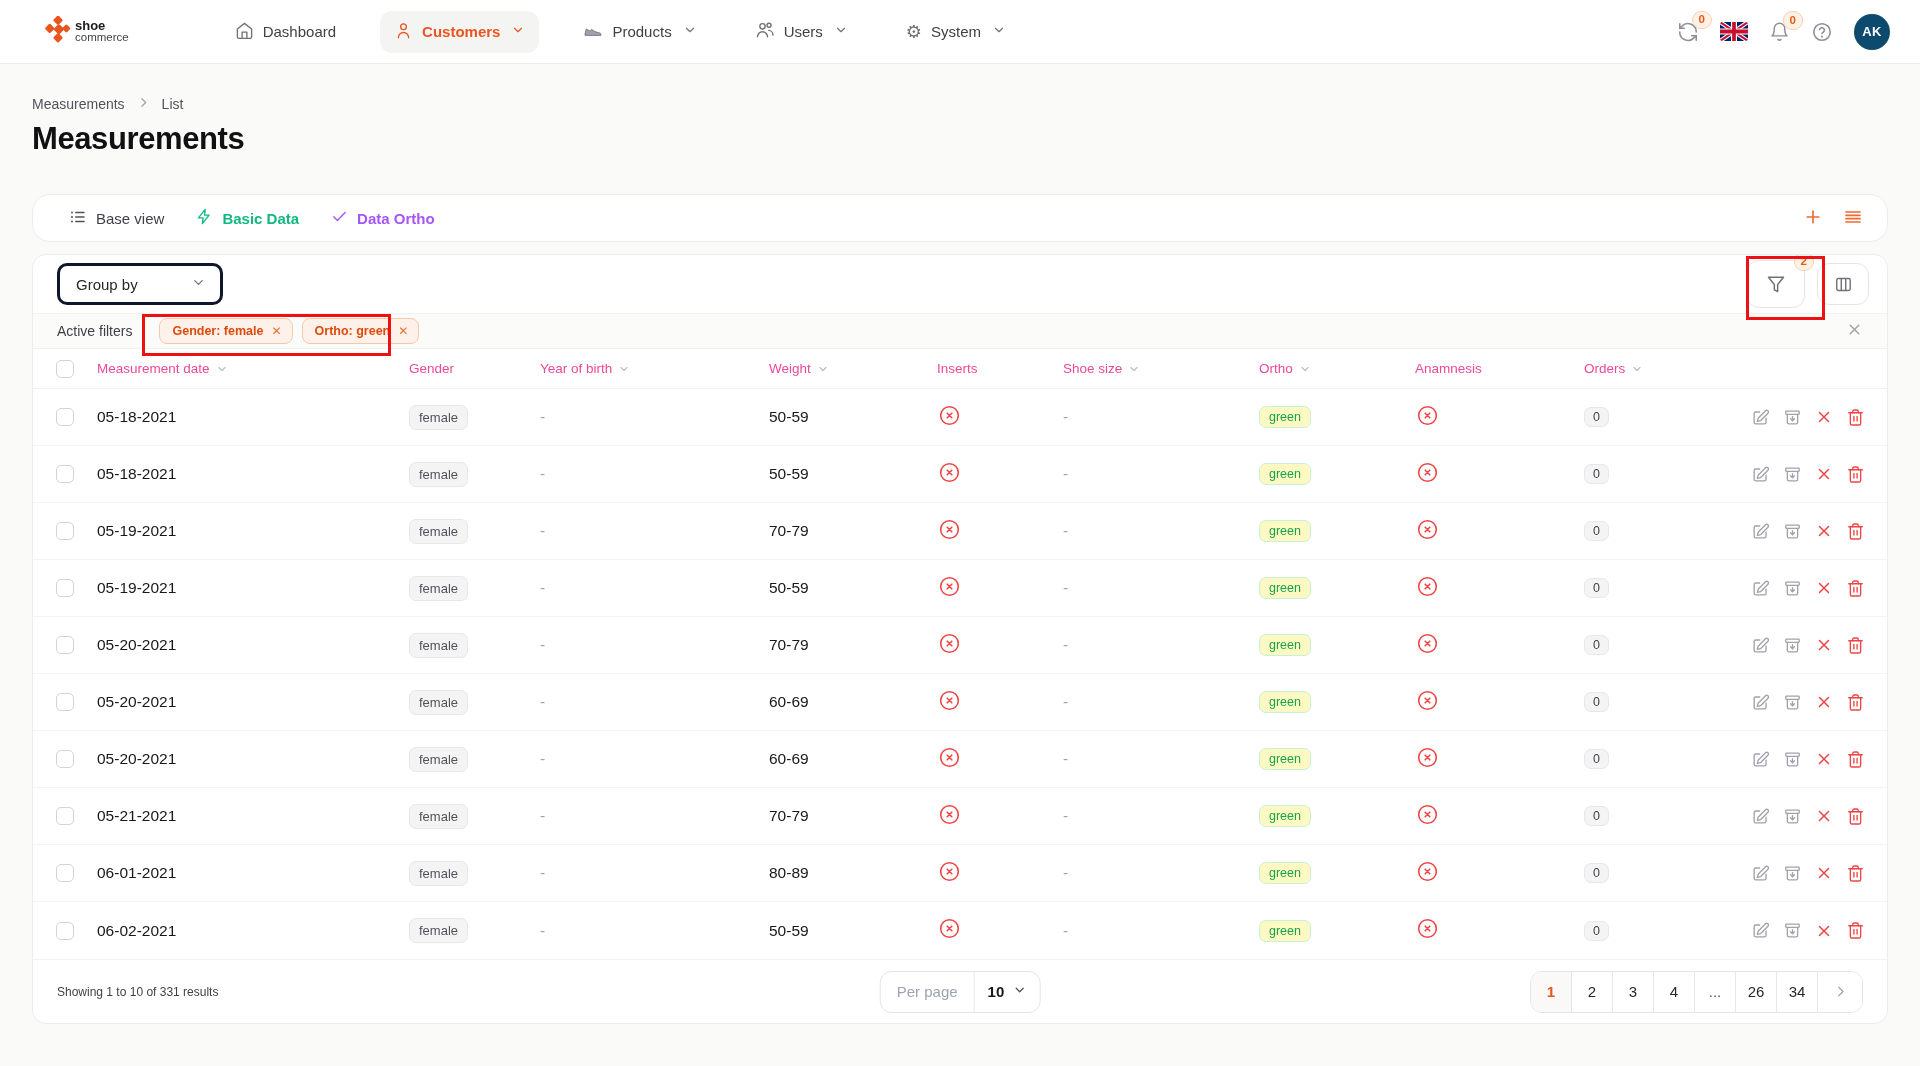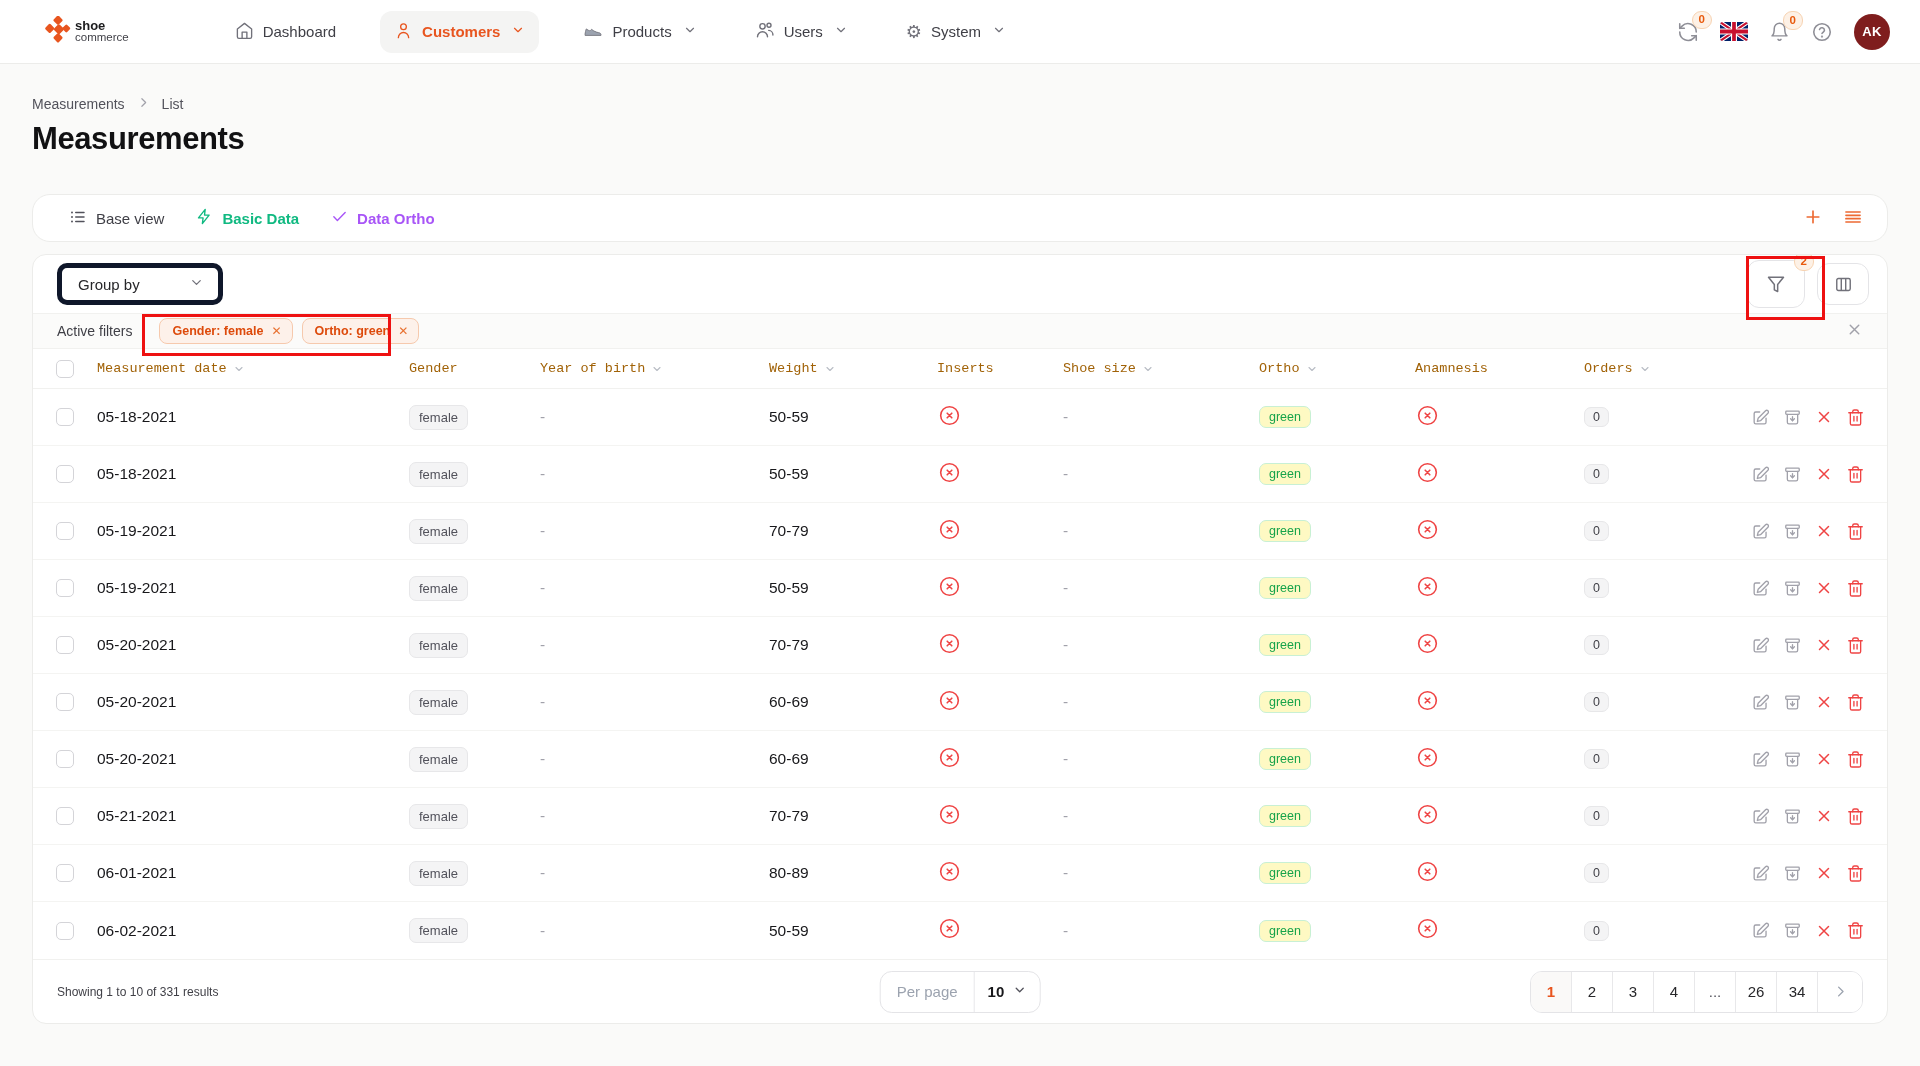--- a/index.html
+++ b/index.html
@@ -24,41 +24,41 @@
   .nav-item svg { stroke:#71717a; }
   .nav-item .gear-glyph { font-family:"DejaVu Sans",sans-serif; font-size:18px; color:#71717a; line-height:1; }
   .nav-item.active { background:#f4f4f3; color:#e8551f; font-weight:600; }
   .nav-item.active svg { stroke:#e8551f; }
   .nav-chevron { margin-left:2px; }
   .nav-right { margin-left:auto; display:flex; align-items:center; gap:21px; }
   .icon-btn { position:relative; display:flex; align-items:center; justify-content:center; }
   .count-badge { position:absolute; top:-10px; right:-13px; background:#fdf1e6; border:1px solid #f7d3b2;
     color:#e8590c; font-size:11.5px; line-height:1; padding:2.5px 6px; border-radius:9px; font-weight:600; }
   .flag { width:28px; height:19px; border-radius:3px; overflow:hidden; display:block; }
-  .avatar { width:36px; height:36px; border-radius:50%; background:#7f1d1d; color:#fff;
+  .avatar { width:36px; height:36px; border-radius:50%; background:#0c4a6e; color:#fff;
     font-size:13px; font-weight:600; display:flex; align-items:center; justify-content:center; letter-spacing:.3px; }
 
   
   .content { padding:0 32px; }
   .breadcrumb { margin-top:32px; font-size:14px; color:#52525b; display:flex; align-items:center; gap:12px; }
   .breadcrumb .sep { color:#a1a1aa; }
   .page-title { margin-top:9px; font-size:31px; font-weight:700; letter-spacing:-.4px; color:#111113; }
 
   
   .tabs-card { margin-top:37px; background:#fff; border:1px solid #ececea; border-radius:18px;
     height:48px; display:flex; align-items:center; padding:0 20px; }
   .view-tab { display:flex; align-items:center; gap:9px; font-size:15px; padding:8px 16px; color:#3f3f46; font-weight:500; }
   .view-tab.green { color:#10b981; font-weight:600; }
   .view-tab.purple { color:#a855f7; font-weight:600; }
   .tabs-right { margin-left:auto; display:flex; align-items:center; gap:20px; padding-right:4px; }
 
   
   .table-card { margin-top:12px; background:#fff; border:1px solid #ececea; border-radius:14px; overflow:hidden; }
   .controls-row { height:58px; display:flex; align-items:center; padding:0 18px 0 24px; }
-  .groupby-btn { height:42px; width:166px; border:5px solid #0f172a; border-radius:10px;
+  .groupby-btn { height:42px; width:166px; border:3px solid #0f172a; border-radius:10px;
     display:flex; align-items:center; justify-content:space-between; padding:0 14px 0 16px;
     font-size:15px; color:#27272a; background:#fff; }
   .controls-right { margin-left:auto; display:flex; align-items:center; gap:12px; }
   .search-box { width:252px; height:42px; border:1px solid #e4e4e7; border-radius:10px;
     display:flex; align-items:center; gap:9px; padding:0 12px; background:#fff; }
   .search-box input { border:none; outline:none; font-size:15px; color:#27272a; width:100%;
     font-family:inherit; background:transparent; }
   .search-box input::placeholder { color:#9ca3af; }
   .sq-btn { border:1px solid #e4e4e7; border-radius:12px; background:#fff;
     display:flex; align-items:center; justify-content:center; position:relative; }
@@ -72,21 +72,21 @@
   .chip { display:flex; align-items:center; gap:8px; background:#fdf1ea; border:1px solid #f6c9ad;
     color:#dd4a0b; font-size:12.5px; font-weight:600; padding:5px 10px 5px 12px; border-radius:8px; }
   .chip .chip-x { color:#e8702f; font-size:12px; cursor:pointer; }
   .filters-clear { margin-left:auto; color:#a1a1aa; }
 
   
   .grid-row { display:grid;
     grid-template-columns:64px 312px 131px 229px 168px 126px 196px 156px 169px 167px 1fr;
     align-items:center; }
   .thead { height:40px; border-bottom:1px solid #f1f1ef; }
-  .th { font-size:13.5px; color:#a16207; font-weight:500; display:flex; align-items:center; gap:6px;font-family:Liberation Mono, monospace; }
+  .th { font-size:13.5px; color:#ec4899; font-weight:500; display:flex; align-items:center; gap:6px; }
   .th .sort-ch { display:flex; margin-top:1px; }
   .c-check { display:flex; justify-content:center; }
   .checkbox { width:18px; height:18px; border:1.5px solid #d4d4d8; border-radius:5px; background:#fff; display:block; }
   .trow { height:57px; border-bottom:1px solid #f4f4f2; }
   .trow:last-child { border-bottom:none; }
   .cell { font-size:15.5px; color:#18181b; }
   .cell.dash { color:#a1a1aa; }
   .badge-gray { display:inline-block; background:#f4f4f5; border:1px solid #e7e7e9; color:#52525b;
     font-size:13px; padding:4px 9px; border-radius:7px; }
   .badge-green { display:inline-block; background:#fef9c3; border:1px solid #c8f0d4; color:#16a34a;

